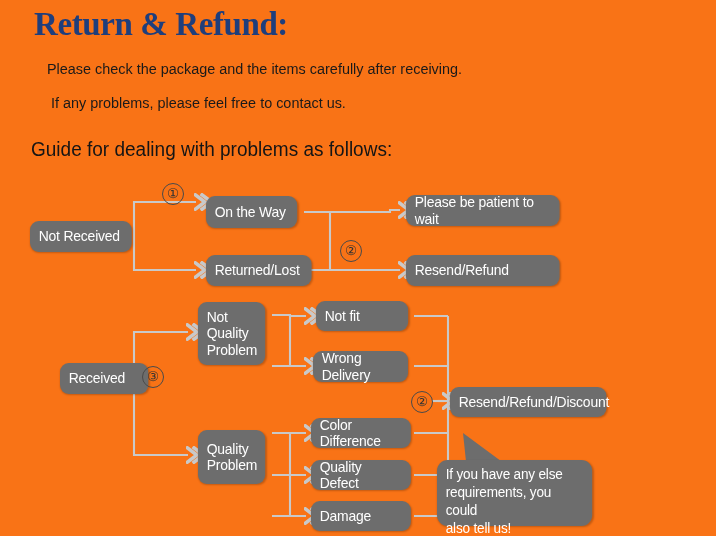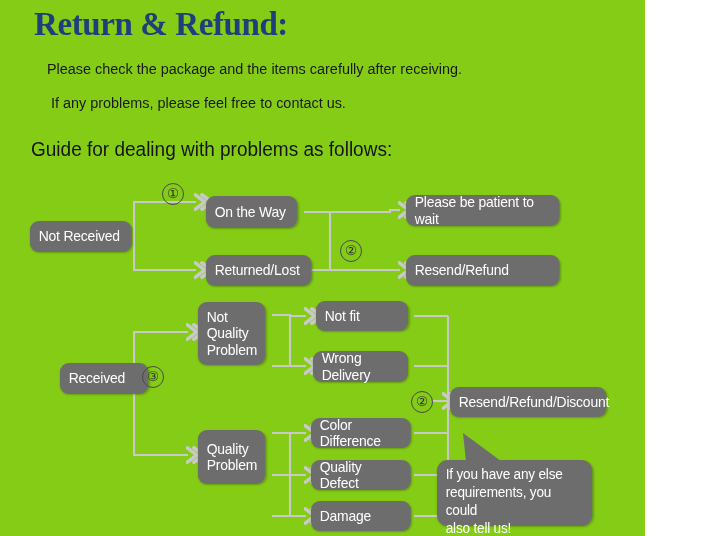--- a/index.html
+++ b/index.html
@@ -3,23 +3,23 @@
 <meta charset="utf-8">
 <title>Return &amp; Refund Guide</title>
 <style>
   html, body {
     margin: 0;
     padding: 0;
     background: #ffffff;
   }
   #page {
     position: relative;
-    width: 645px;
+    width: 716px;
     height: 536px;
-    background: #84cc16;
+    background: #f97316;
     overflow: hidden;
     font-family: "Liberation Sans", sans-serif;
   }
   
   #title {
     position: absolute;
     left: 34px;
     top: 6px;
     font-family: "Liberation Serif", serif;
     font-weight: bold;

